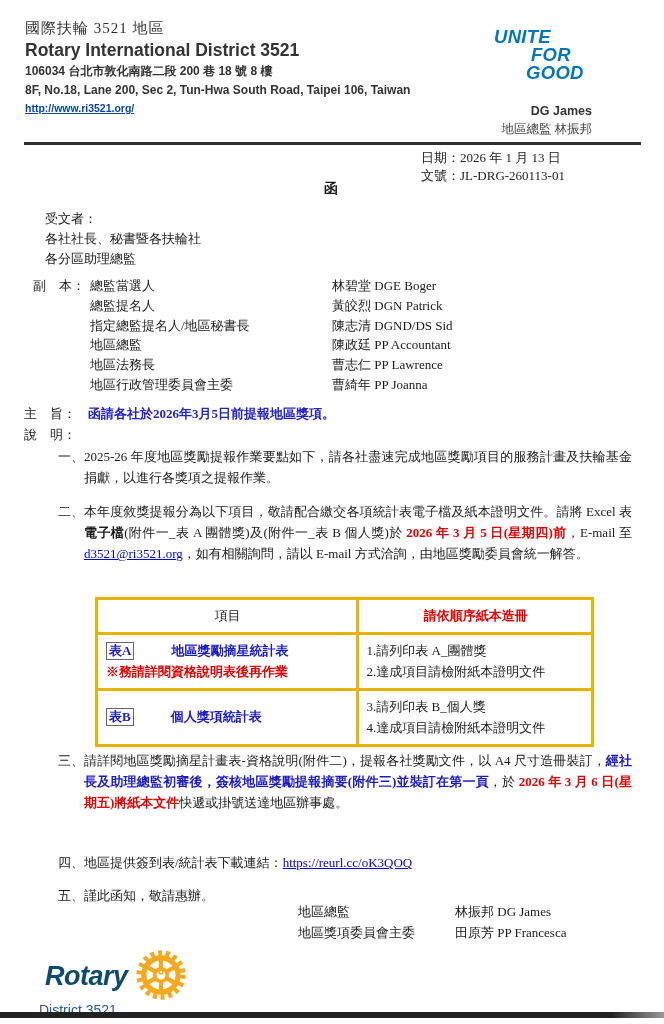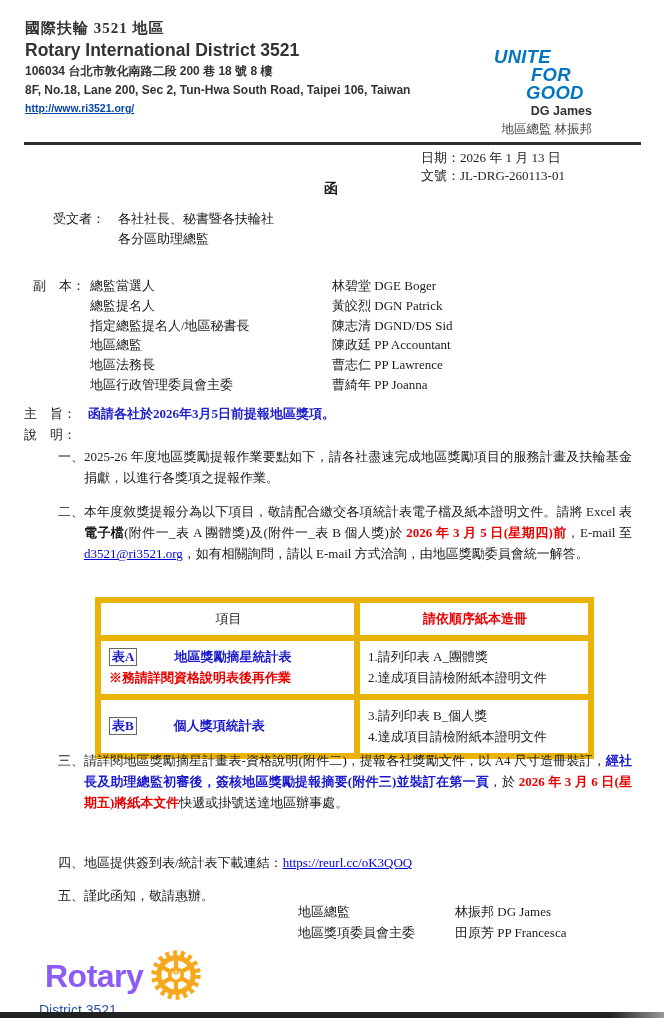--- a/index.html
+++ b/index.html
@@ -5,78 +5,78 @@
   * { margin:0; padding:0; box-sizing:border-box; }
   html,body { background:#e8e8e8; }
   .page {
     position:relative; width:664px; height:1024px; margin:0 auto;
     background:#ffffff; overflow:hidden;
     font-family:"Liberation Serif","DejaVu Serif",serif;
     color:#1a1a1a; font-size:13px;
   }
   
   .hdr-left { position:absolute; left:25px; top:18px; }
-  .org-cn { font-size:15px; font-weight:bold; color:#333; letter-spacing:1px; line-height:20px; }
+  .org-cn { font-size:15px; font-weight:normal; color:#333; letter-spacing:1px; line-height:20px; }
   .org-en { font-family:"Liberation Sans","DejaVu Sans",sans-serif; font-size:17.5px; font-weight:bold; color:#333; line-height:24px; }
   .addr   { font-family:"Liberation Sans","DejaVu Sans",sans-serif; font-size:12px; font-weight:bold; color:#333; line-height:18.5px; }
   .website{ font-family:"Liberation Sans","DejaVu Sans",sans-serif; font-size:10.5px; font-weight:bold;
             color:#0645ad; text-decoration:underline; line-height:18.5px; display:inline-block; cursor:pointer; }
   .theme { position:absolute; left:494px; top:28px;
            font-family:"Liberation Sans","DejaVu Sans",sans-serif;
            font-weight:bold; font-style:italic; font-size:18.5px; line-height:18px;
-           color:#0076c0; letter-spacing:0.3px;margin-top:20px; }
+           color:#0076c0; letter-spacing:0.3px; }
   .theme div:nth-child(2){ margin-left:24px;text-align:center; }
   .theme div:nth-child(3){ margin-left:32px; }
   .dg-block { position:absolute; left:410px; top:103px; width:182px; text-align:right; }
   .dg-en { font-family:"Liberation Sans","DejaVu Sans",sans-serif; font-size:12.5px; font-weight:bold; color:#333; line-height:17px; }
   .dg-cn { font-size:12.5px; color:#444; line-height:18px; }
   .rule { position:absolute; left:24px; top:142px; width:617px; height:3px; background:#2e2e2e; }
   
   .meta { position:absolute; left:421px; top:149px; font-size:13px; line-height:17.5px; color:#222; }
   .doc-type { position:absolute; left:0; top:180px; width:664px; text-align:center;
               font-size:14px; font-weight:bold; letter-spacing:2px; }
   
-  .recipient { position:absolute; left:53px; top:209px; display:flex; line-height:20px; }
+  .recipient { position:absolute; left:45px; top:209px; display:flex; line-height:20px;flex-direction:column; }
   .recipient .lbl { width:65px; }
   .cc { position:absolute; left:33px; top:276px; line-height:19.8px; }
   .cc-row { display:flex; }
   .cc-lbl { width:57px; }
   .cc-title { width:242px; }
   
   .subject { position:absolute; left:24px; top:404px; display:flex; line-height:20px; }
   .subject .lbl { width:64px; }
   .subject .txt { color:#2222cc; font-weight:bold; }
   .explain { position:absolute; left:24px; top:425px; line-height:20px; }
   
   .item { position:absolute; left:58px; display:flex; }
   .item .no { width:26px; flex:none; line-height:21px; }
   .item .txt { width:548px; line-height:21px; text-align:justify; }
   .b  { font-weight:bold; }
   .red{ color:#e80000; font-weight:bold; }
   .blu{ color:#1a1acc; font-weight:bold; }
   .lnk{ color:#0000dd; text-decoration:underline; cursor:pointer; }
   
   .tbl { position:absolute; left:95px; top:597px; width:499px; border-collapse:collapse; }
-  .tbl td, .tbl th { border:6px solid #eab308; vertical-align:middle; font-size:13px; }
+  .tbl td, .tbl th { border:3px solid #eab308; vertical-align:middle; font-size:13px; }
   .tbl th { font-weight:normal; height:26px; text-align:center; }
   .tbl th.red-h { color:#e80000; font-weight:bold; }
   .tbl .c1 { width:262px; padding:5px 6px 5px 8px; line-height:21.5px; }
   .tbl .c2 { width:237px; padding:5px 6px 5px 8px; line-height:21.5px; }
   .badge { display:inline-block; border:1px solid #666; padding:0 2px; line-height:16px;
            color:#1a1acc; font-weight:bold; margin-right:1px; }
   .tbl .title-blu { color:#1a1acc; font-weight:bold;margin-left:36px; }
   .tbl .note-red  { color:#e80000; font-weight:bold; }
   
   .sig { position:absolute; left:298px; top:902px; line-height:20.5px; }
   .sig-row { display:flex; }
   .sig-title { width:157px; }
   
   .logo { position:absolute; left:45px; top:949px; font-family:"Liberation Sans","DejaVu Sans",sans-serif; }
   .logo-top { display:flex; align-items:center; gap:7px; }
-  .logo-word { font-size:32px; font-weight:bold; color:#8b5cf6; letter-spacing:-0.5px; }
+  .logo-word { font-size:27px; font-weight:bold; color:#0c4a6e; letter-spacing:-0.5px;font-style:italic; }
   .logo-district { font-size:14px; color:#2b56a4; margin-top:-2px; margin-left:-6px; }
   .bottom-bar { position:absolute; left:0; top:1012px; width:664px; height:6px;
                 background:linear-gradient(to right,#222 0%,#222 92%,#999 100%); }
 </style>
 </head>
 <body>
 
 <div class="page">
 
   <div class="hdr-left">

